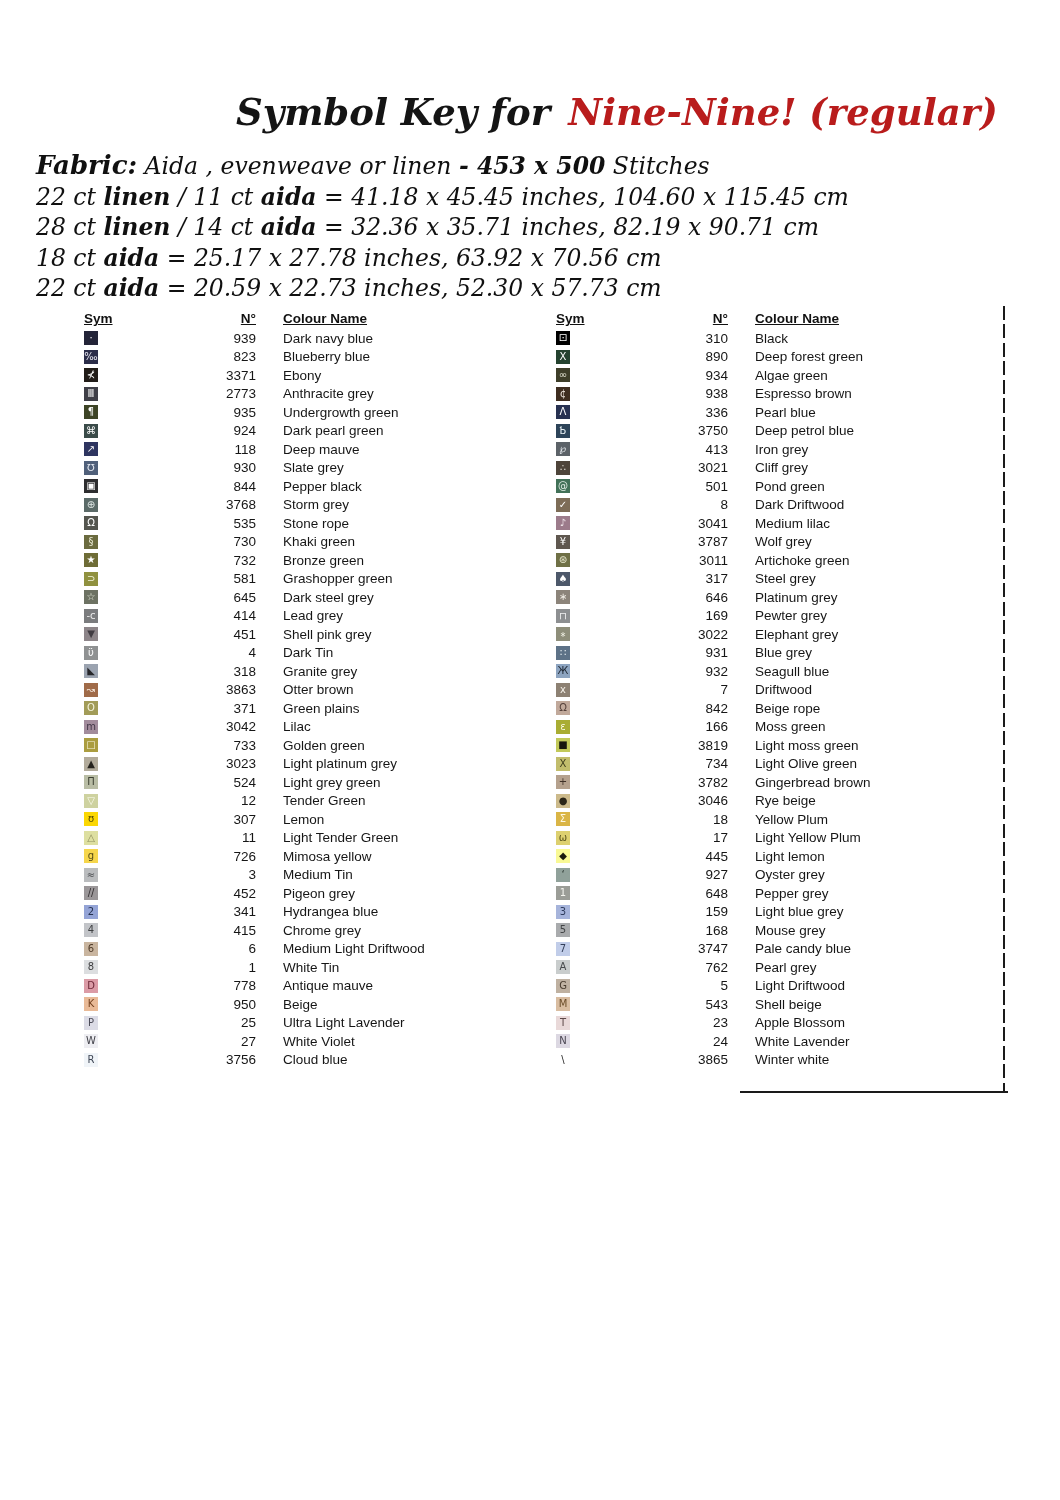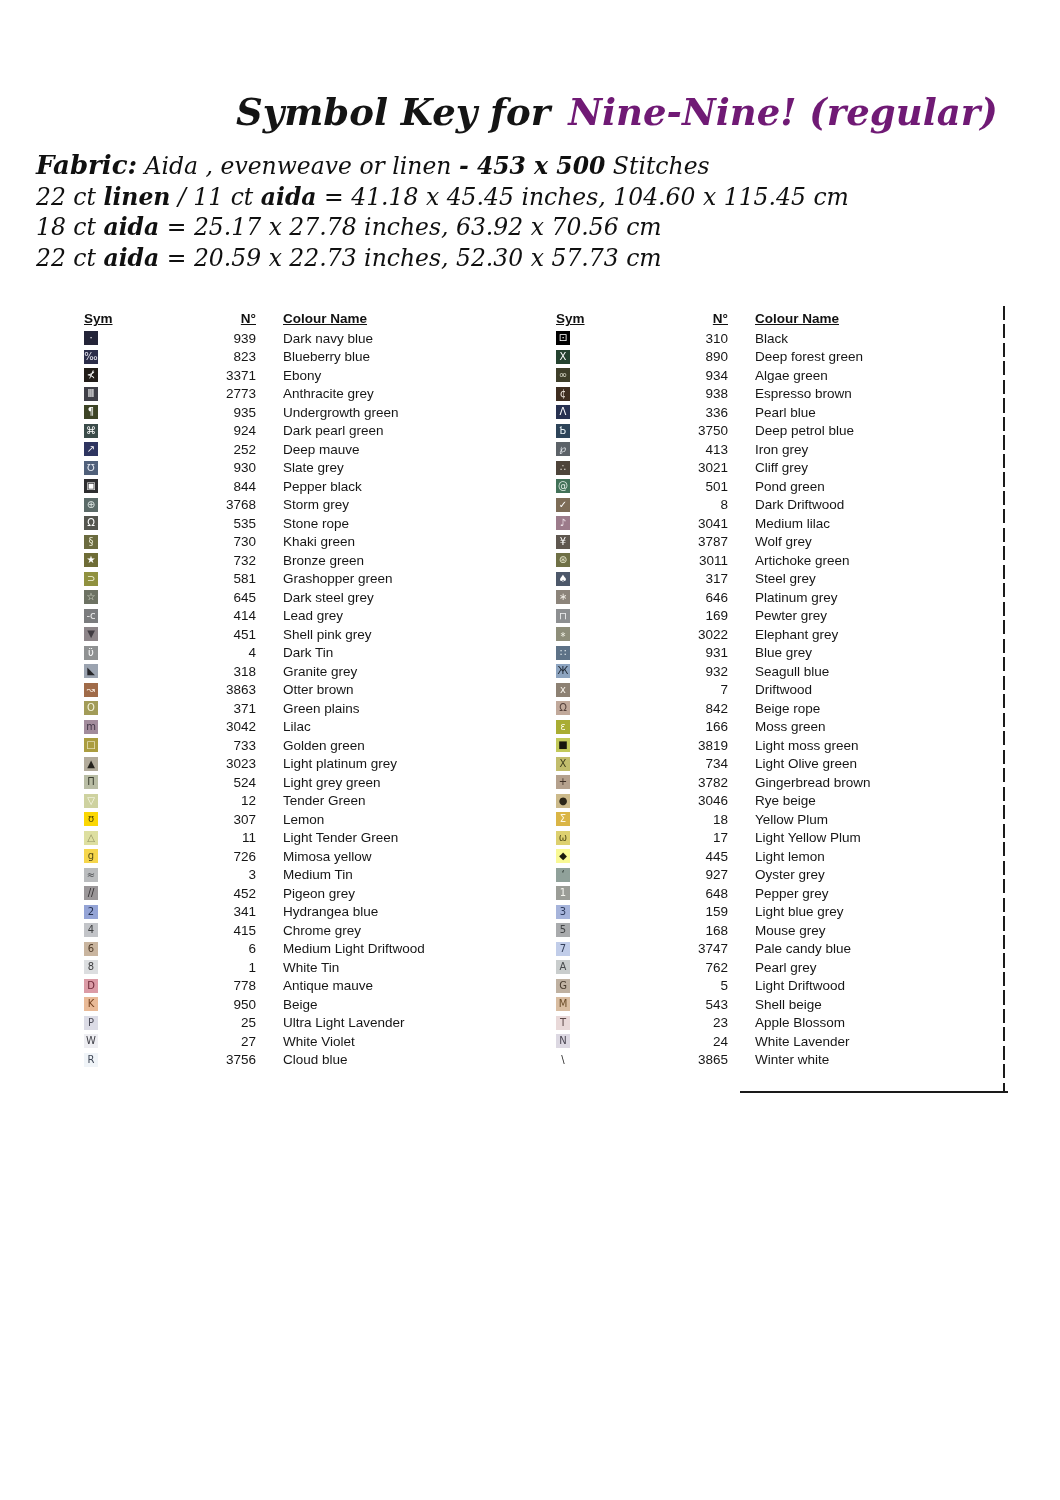--- a/index.html
+++ b/index.html
@@ -40,29 +40,32 @@
                       rgba(0,0,0,0) 14px,rgba(0,0,0,0) 18.5px); }
   .bline { position:absolute; left:740px; top:1091px; width:268px; height:2px;
            background:#1a1a1a; }
 </style>
 </head>
 <body>
 
 <div class="page">
 
   <div class="title">
-    <span class="t-black">Symbol Key for</span><span class="t-red" style="color: #701a75;">Nine-Nine! (regular)</span>
+    <span class="t-black">Symbol Key for</span><span class="t-red" style="color: #b91c1c;">Nine-Nine! (regular)</span>
   </div>
 
   <div class="fabric">
     <div class="fline">
       <span class="fab-label">Fabric:</span><span>  Aida , evenweave or  linen </span><span class="fab-bold">- 453 x 500</span><span> Stitches</span>
     </div>
     <div class="fline">
       <span>22 ct </span><span class="fab-bold">linen</span><span> / 11 ct </span><span class="fab-bold">aida</span><span> = 41.18 x 45.45 inches, 104.60 x 115.45 cm</span>
+    </div>
+    <div class="fline">
+      <span>28 ct </span><span class="fab-bold">linen</span><span> / 14 ct </span><span class="fab-bold">aida</span><span> = 32.36 x 35.71 inches, 82.19 x 90.71 cm</span>
     </div>
     <div class="fline">
       <span>18 ct </span><span class="fab-bold">aida</span><span></span><span class="fab-bold"></span><span>  = 25.17 x 27.78 inches, 63.92 x 70.56 cm</span>
     </div>
     <div class="fline">
       <span>22 ct </span><span class="fab-bold">aida</span><span></span><span class="fab-bold"></span><span> = 20.59 x 22.73 inches, 52.30 x 57.73 cm</span>
     </div>
   </div>
 
   <div class="ktable" id="ltable">
@@ -104,21 +107,21 @@
           <span class="kname">Undergrowth green</span>
         </div>
         <div class="krow">
           <span class="swatch" style="background: rgb(58, 75, 73); color: rgb(255, 255, 255);">⌘</span>
           <span class="knum">924</span>
           <span></span>
           <span class="kname">Dark pearl green</span>
         </div>
         <div class="krow">
           <span class="swatch" style="background: rgb(46, 53, 96); color: rgb(255, 255, 255);">↗</span>
-          <span class="knum">252</span>
+          <span class="knum">118</span>
           <span></span>
           <span class="kname">Deep mauve</span>
         </div>
         <div class="krow">
           <span class="swatch" style="background: rgb(80, 96, 122); color: rgb(233, 237, 245);">℧</span>
           <span class="knum">930</span>
           <span></span>
           <span class="kname">Slate grey</span>
         </div>
         <div class="krow">

